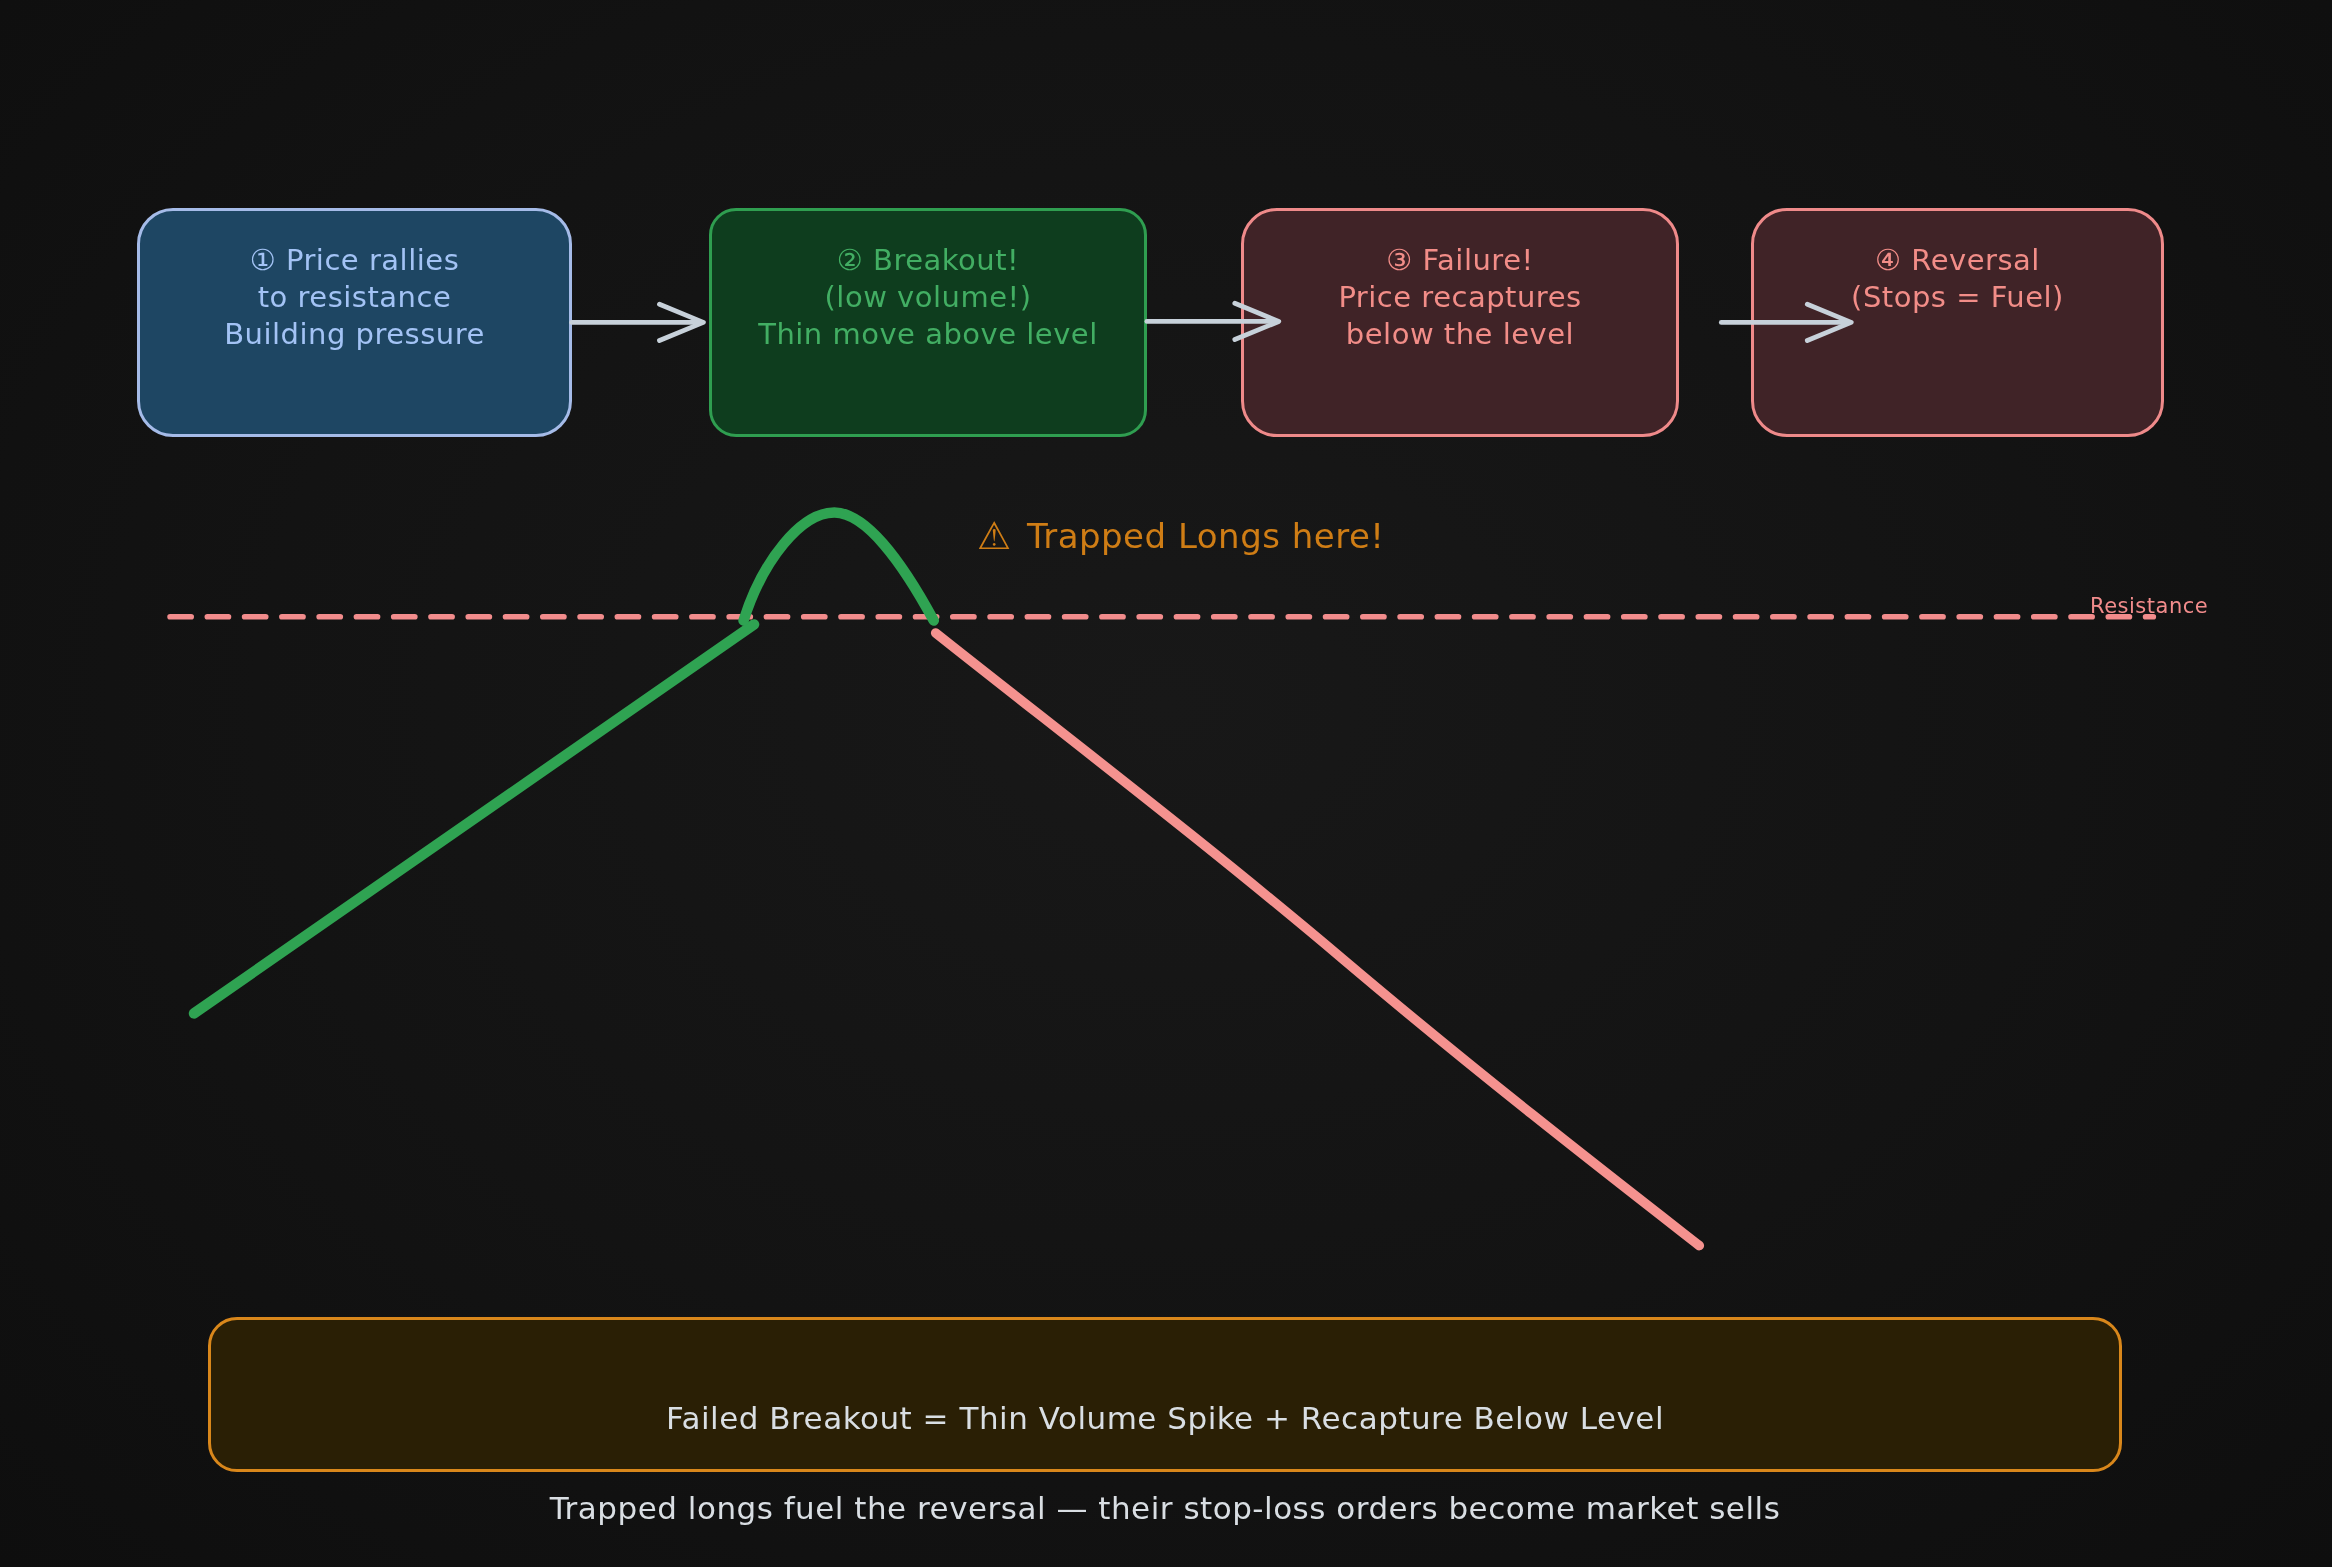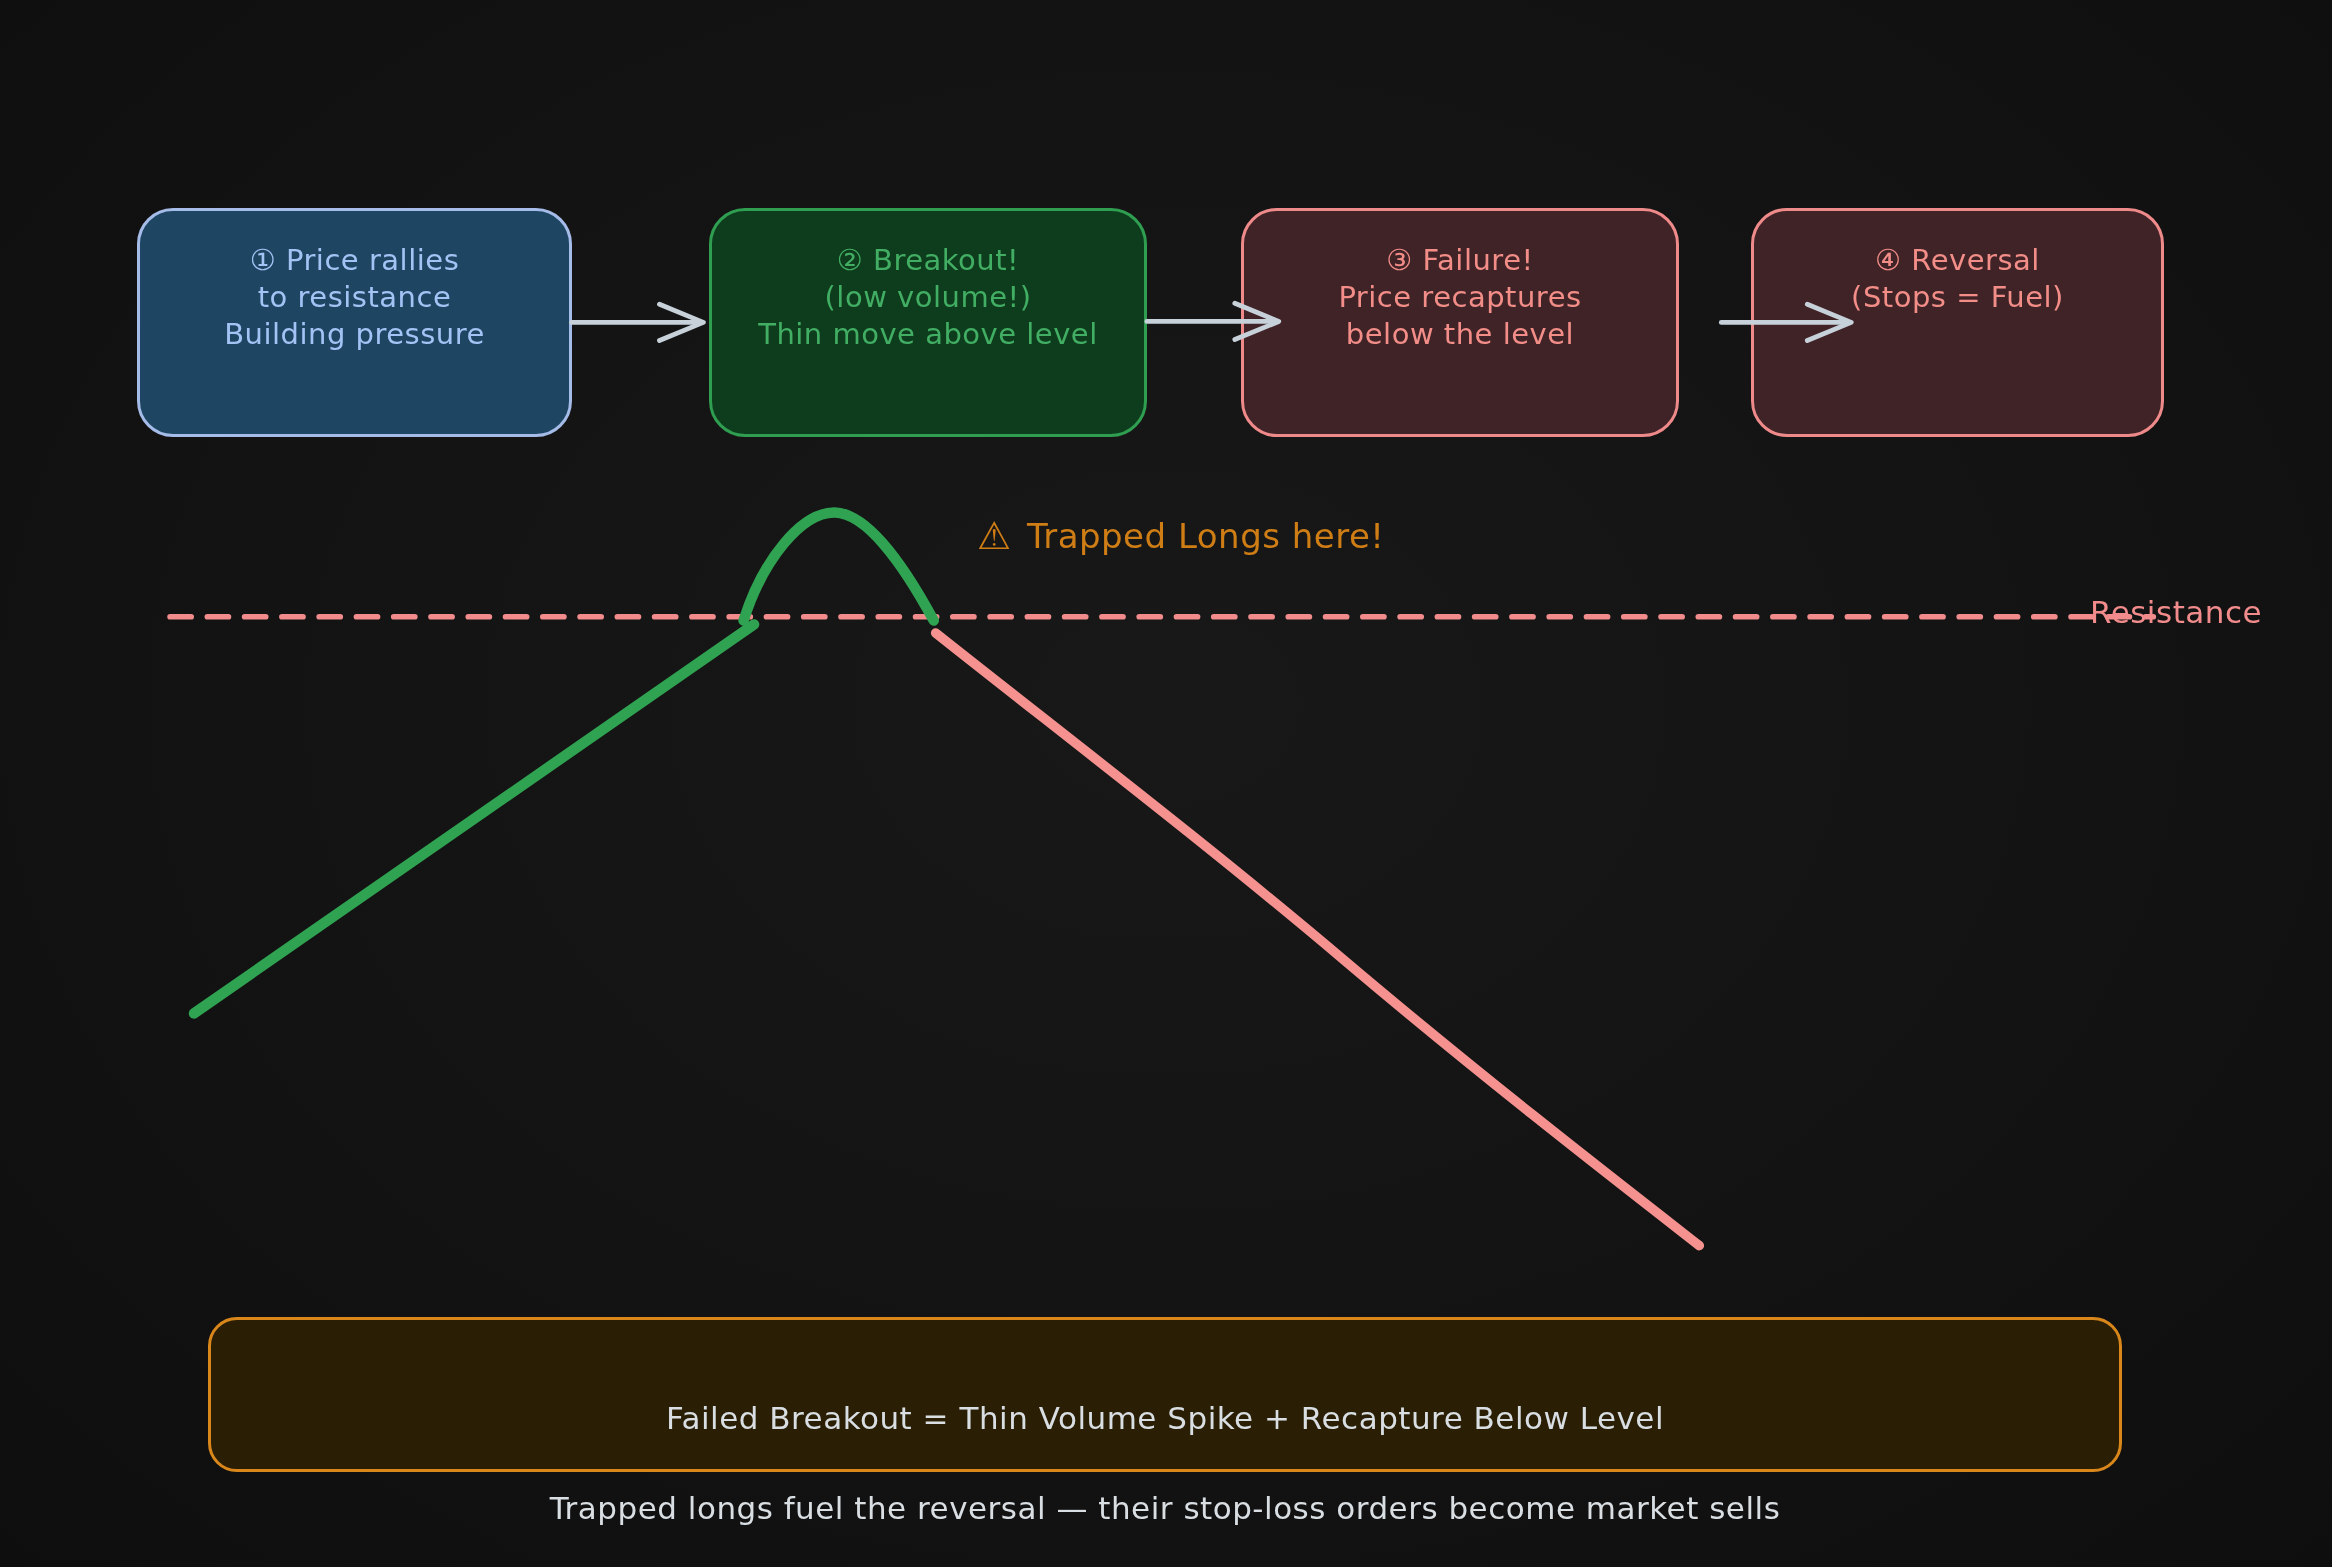--- a/index.html
+++ b/index.html
@@ -25,36 +25,36 @@
     font-size:48px;font-weight:bold;letter-spacing:1px;color:var(--title);
   }
 
   .step-box{
     position:absolute;top:208px;height:229px;border-radius:36px;
     border:3.8px solid;display:flex;flex-direction:column;align-items:center;
     padding-top:31px;text-align:left;
   }
   .step-line{font-size:29px;line-height:37px;letter-spacing:0.5px;white-space:nowrap;}
   .theme-blue{background:var(--step_blue_fill);border-color:var(--step_blue_border);color:var(--step_blue_text);}
-  .theme-green{background:var(--step_green_fill);border-color:var(--step_green_border);color:var(--step_green_text);}
+  .theme-green{background:var(--step_green_fill);border-color:var(--step_green_border);color:var(--step_green_text);border-radius:27px;}
   .theme-red{background:var(--step_red_fill);border-color:var(--step_red_border);color:var(--step_red_text);}
   #step1{left:137px;width:435px;}
   #step2{left:709px;width:438px;}
   #step3{left:1241px;width:438px;}
   #step4{left:1751px;width:413px;}
 
   .warning{
     position:absolute;left:977px;top:516px;color:var(--warning);
     font-size:34px;letter-spacing:0.5px;display:flex;align-items:center;gap:15.3px;white-space:nowrap;
   }
   .warning .glyph{font-size:38px;line-height:1;}
 
   .resistance-label{
     position:absolute;left:2090px;top:594px;color:var(--resistance);
-    font-size:31px;letter-spacing:0.5px;white-space:nowrap;
+    font-size:21px;letter-spacing:0.5px;white-space:nowrap;
   }
 
   .summary-box{
     position:absolute;left:208px;top:1317px;width:1914px;height:155px;
     border:3.8px solid var(--summary_border);border-radius:29px;background:var(--summary_fill);
     color:var(--summary_text);text-align:center;padding-top:29px;
   }
   .summary-box div{font-size:31px;line-height:42px;letter-spacing:0.5px;white-space:nowrap;margin-top:48px;}
 
   .sline{fill:none;stroke-linecap:round;stroke-linejoin:round;}

